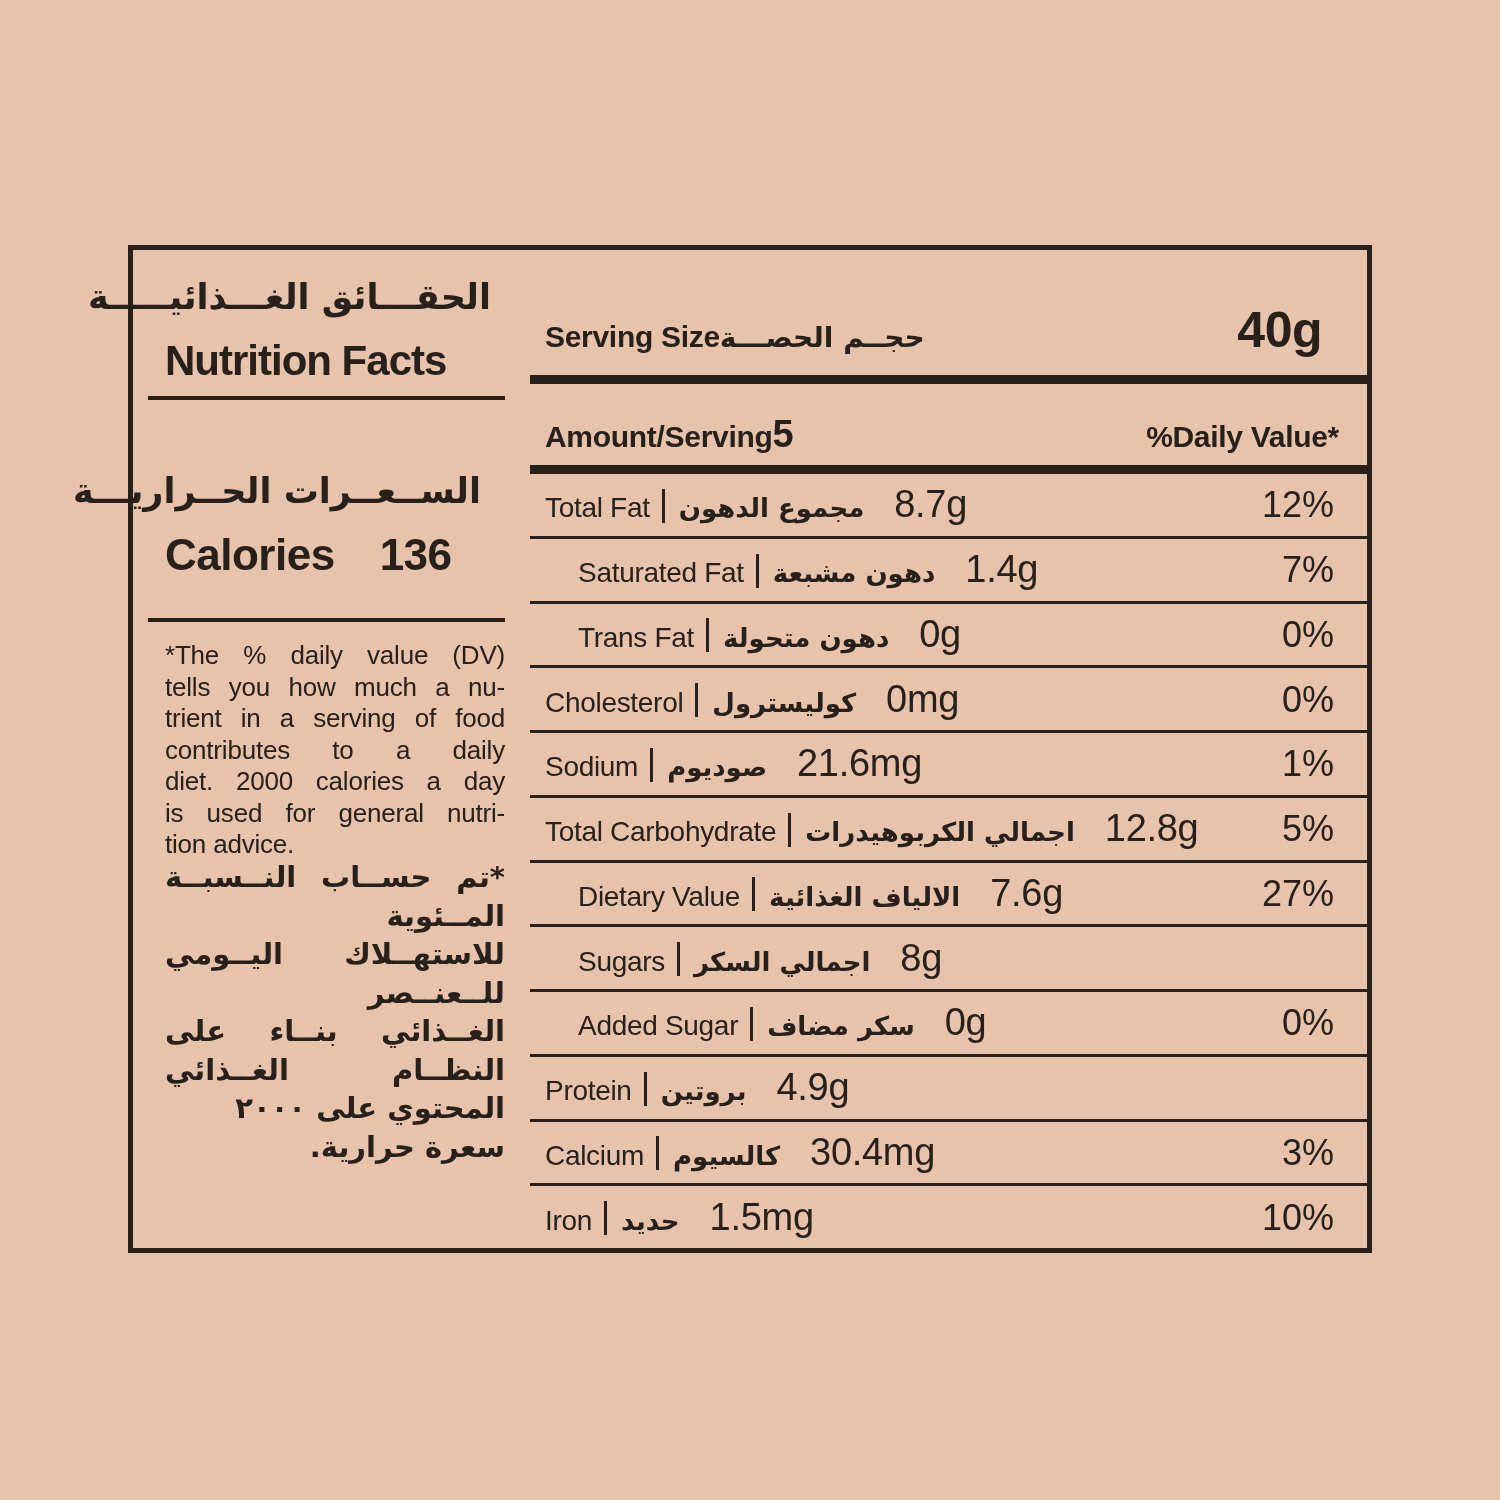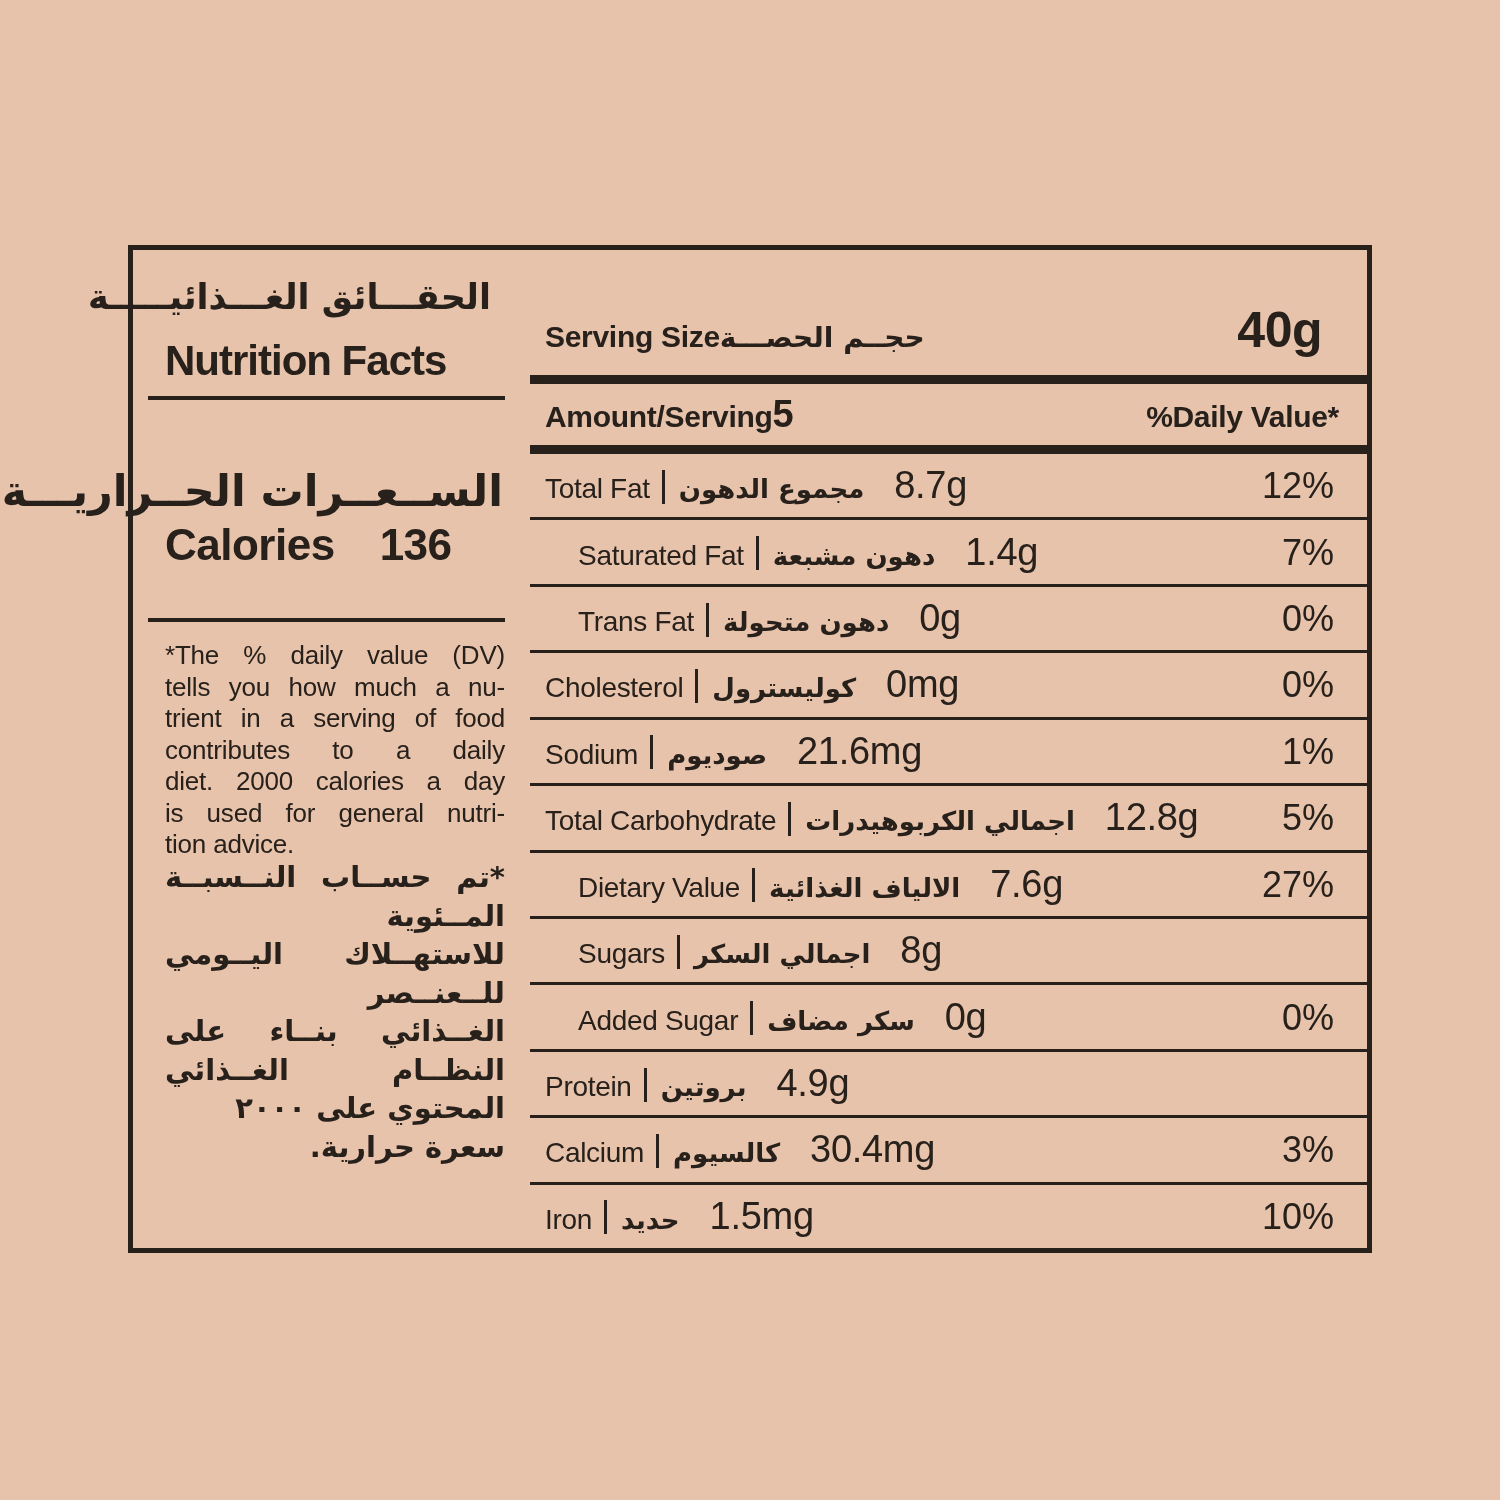--- a/index.html
+++ b/index.html
@@ -65,30 +65,30 @@
     width: 100%;
     height: 4px;
     background: #27201b;
   }
   .rule-1 { top: 146px; }
   .rule-2 { top: 368px; }
   .cal-ar {
     position: absolute;
     top: 218px;
     left: 17px;
-    right: 2px;
+    right: 24px;
     text-align: center;
-    font-size: 43px;
+    font-size: 35px;
     font-weight: bold;
     line-height: 46px;
     white-space: nowrap;
   }
   .cal-line {
     position: absolute;
-    top: 270px;
+    top: 280px;
     left: 17px;
     display: flex;
     align-items: baseline;
     gap: 45px;
     font-size: 44px;
     font-weight: bold;
     letter-spacing: -0.5px;
   }
   .footnote-en {
     position: absolute;
@@ -164,20 +164,21 @@
   .thick-bar {
     flex: none;
     height: 9px;
     background: #27201b;
   }
   .header-row {
     height: 61px;
     flex: none;
     display: flex;
     align-items: center;
+    margin-top: 20px;
   }
   .header-content {
     flex: 1;
     display: flex;
     align-items: baseline;
     padding: 0 28px 0 15px;
   }
   .amount-label {
     font-size: 30px;
     font-weight: bold;

